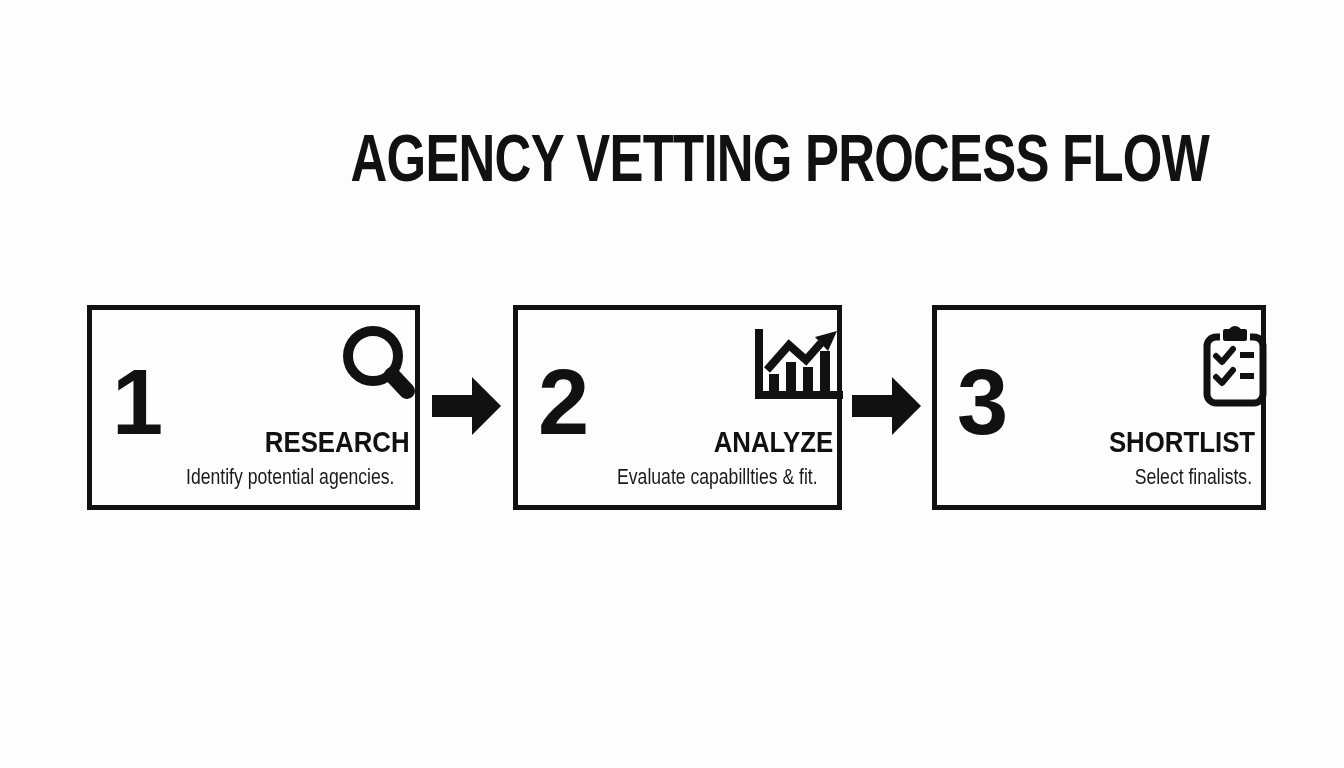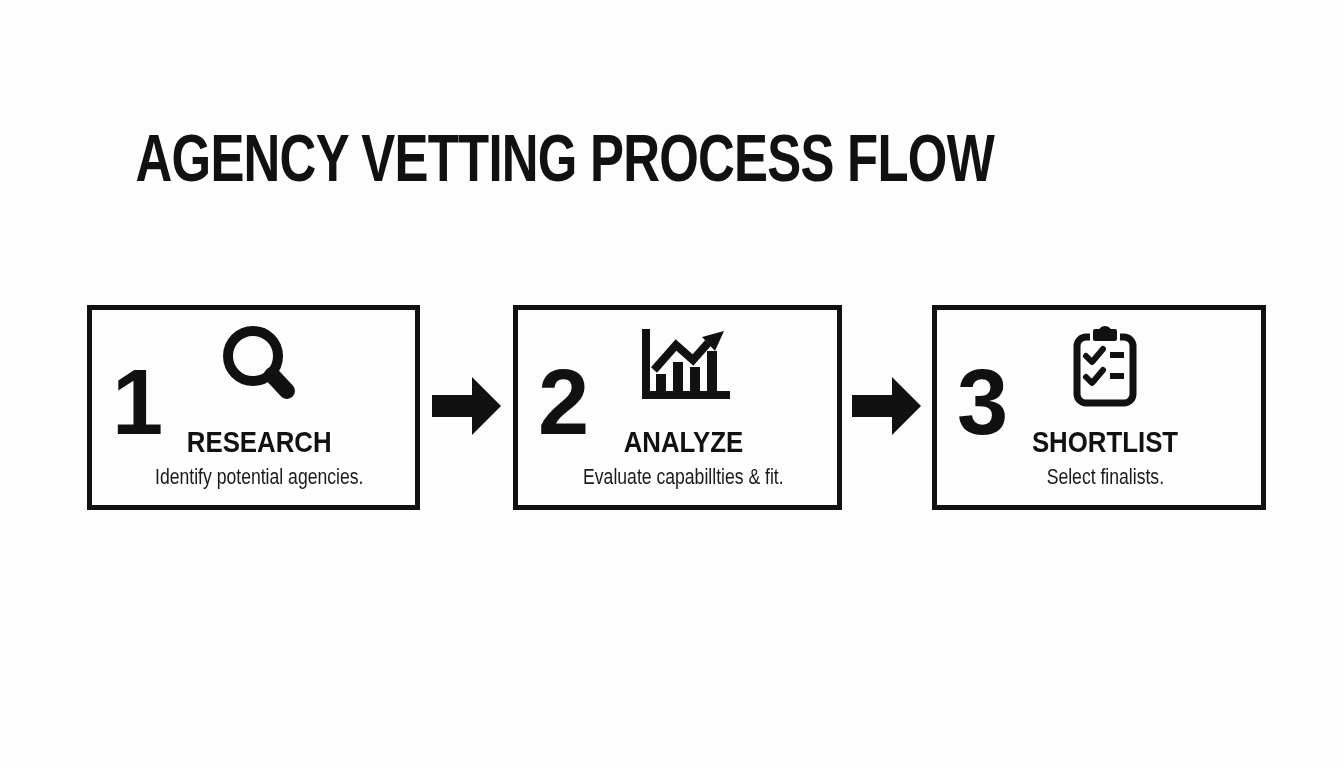--- a/index.html
+++ b/index.html
@@ -8,21 +8,21 @@
     background:#fdfdfd;
     font-family:"Liberation Sans","DejaVu Sans",sans-serif;
     color:#111;
     position:relative;
   }
   .canvas{position:absolute;inset:0;}
 
   
   .title{
     position:absolute;top:124px;left:0;right:0;
-    margin:0;text-align:left;
+    margin:0;text-align:right;
     font-size:67px;font-weight:700;line-height:1;
     color:#111;white-space:nowrap;
   }
   .title .squeeze{
     display:inline-block;
     transform:scaleX(0.76);
     transform-origin:50% 50%;
     letter-spacing:-1px;
   }
 
@@ -38,21 +38,21 @@
   .step-box.b3{left:932px;width:334px;}
 
   .step-number{
     position:absolute;left:20px;top:46px;
     font-size:92px;font-weight:700;line-height:1;
     color:#111;
   }
 
   .step-content{
     position:absolute;inset:0;
-    display:flex;flex-direction:column;align-items:center;
+    display:flex;flex-direction:column;align-items:flex-end;
     padding-top:15px;
     transform:translateX(6px);
   }
   .icon-wrap{
     height:82px;display:flex;align-items:center;justify-content:center;
   }
   .step-label{
     margin-top:20px;
     font-size:30px;font-weight:700;line-height:1;
     white-space:nowrap;

